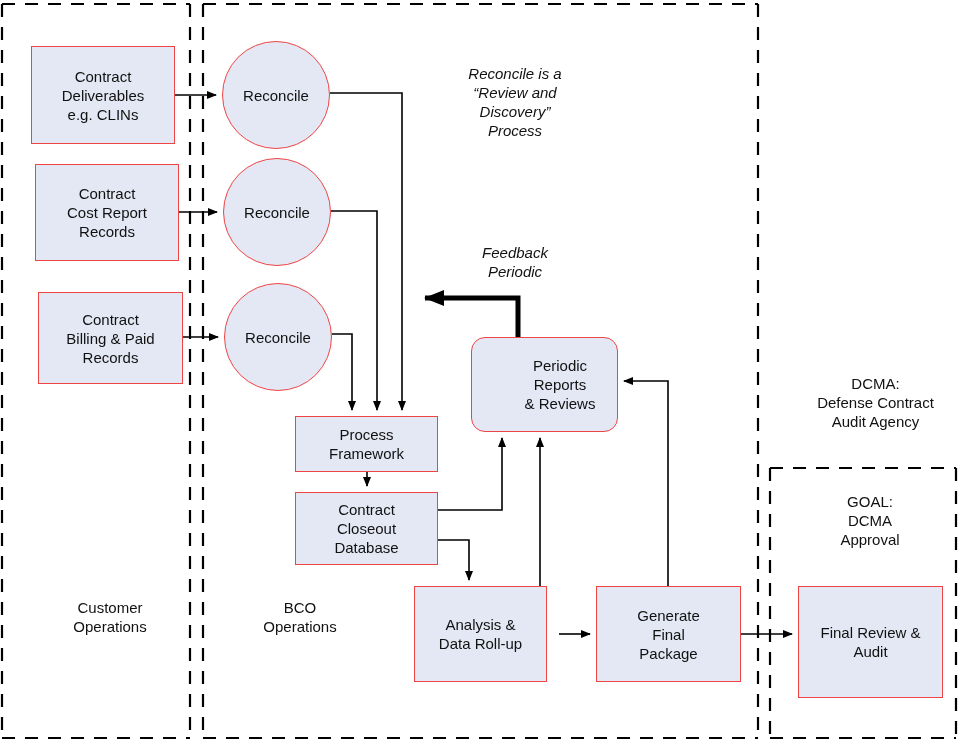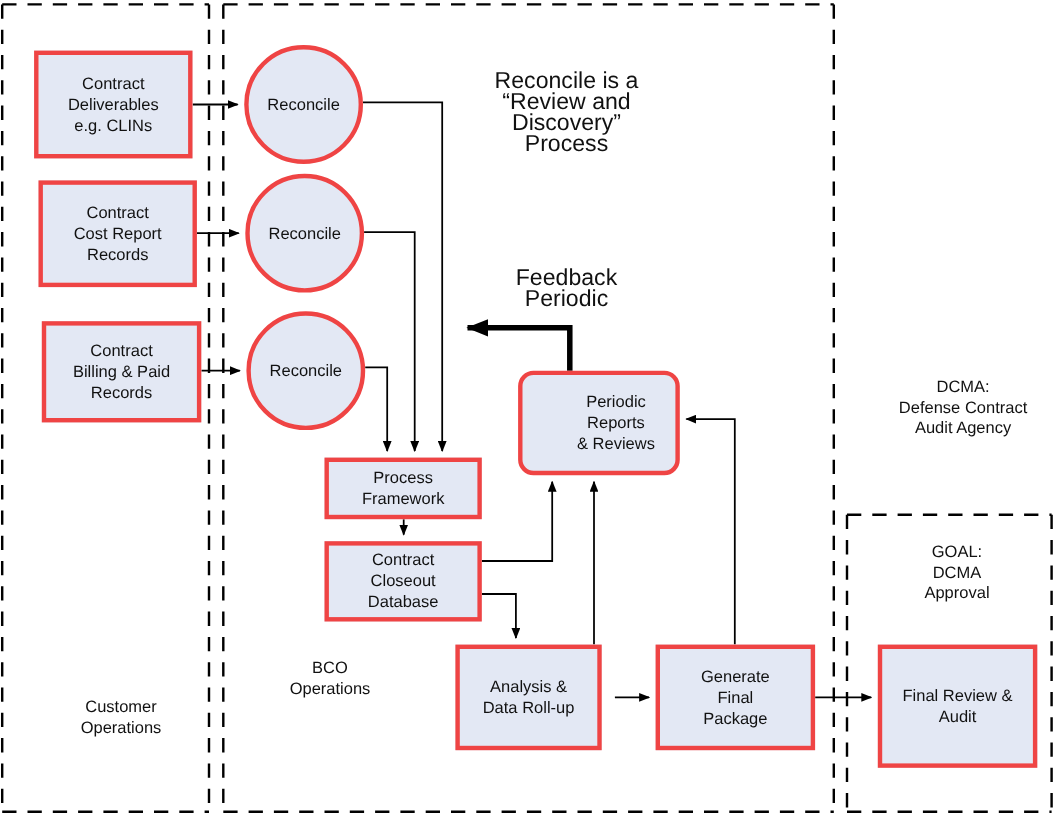--- a/index.html
+++ b/index.html
@@ -25,42 +25,43 @@
     height: 742px;
   }
   .node {
     position: absolute;
     box-sizing: border-box;
     display: flex;
     align-items: center;
     justify-content: center;
     text-align: center;
     background: #e3e8f4;
-    border: 4px solid #ef4444;
+    border: 1px solid #ef4444;
     color: #111111;
     font-size: 15px;
     line-height: 19px;
     white-space: pre-line;
     z-index: 3;
   }
   .node.circle {
     border-radius: 50%;
   }
   .node.rounded {
     border-radius: 14px;
     padding-left: 31px;
   }
   .freetext {
     position: absolute;
     text-align: center;
     color: #111111;
-    font-size: 21px;
+    font-size: 15px;
     line-height: 19px;
     white-space: pre-line;
     z-index: 2;
+    font-style: italic;
   }
   .lane-label {
     position: absolute;
     text-align: center;
     color: #111111;
     font-size: 15px;
     line-height: 19px;
     white-space: pre-line;
     z-index: 2;
   }
@@ -126,27 +127,27 @@
       <path d="M668,586 L668,381 L624,381" marker-end="url(#arrow)"></path>
 
       <path d="M741,634 L792,634" marker-end="url(#arrow)"></path>
     </g>
 
     <g fill="none" stroke="#000000" stroke-width="5">
       <path d="M518,337 L518,298 L425,298" marker-end="url(#arrow-thick)"></path>
     </g>
   </svg>
 
-  <div class="lane-label" style="left:40px; top:598px; width:140px;margin-top:35px;">Customer
+  <div class="lane-label" style="left:40px; top:598px; width:140px;">Customer
 Operations</div>
 
   <div class="lane-label" style="left:230px; top:598px; width:140px;">BCO
 Operations</div>
 
-  <div class="lane-label" style="left:788px; top:342px; width:175px;">DCMA:
+  <div class="lane-label" style="left:788px; top:374px; width:175px;">DCMA:
 Defense Contract
 Audit Agency</div>
 
   <div class="lane-label" style="left:800px; top:492px; width:140px;">GOAL:
 DCMA
 Approval</div>
 
   <div class="freetext" style="left:400px; top:64px; width:230px;">Reconcile is a
 “Review and
 Discovery”

